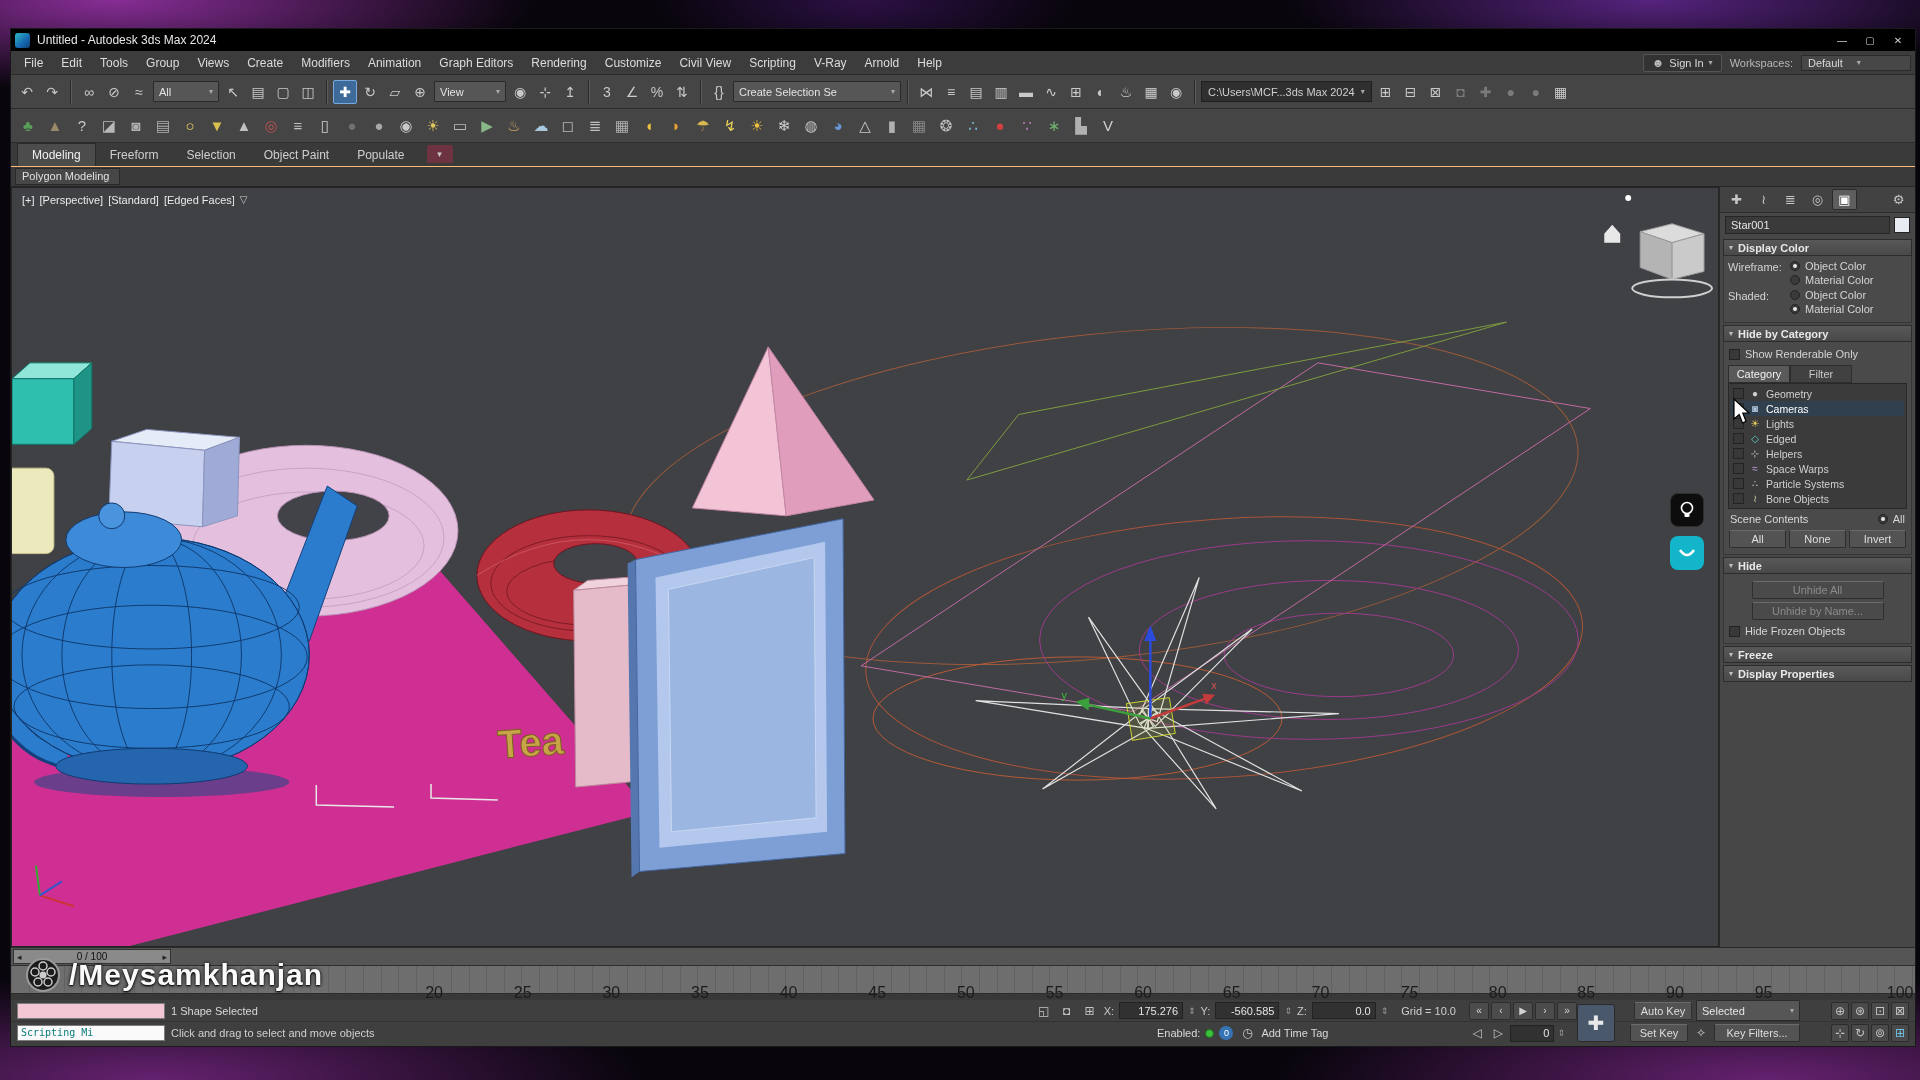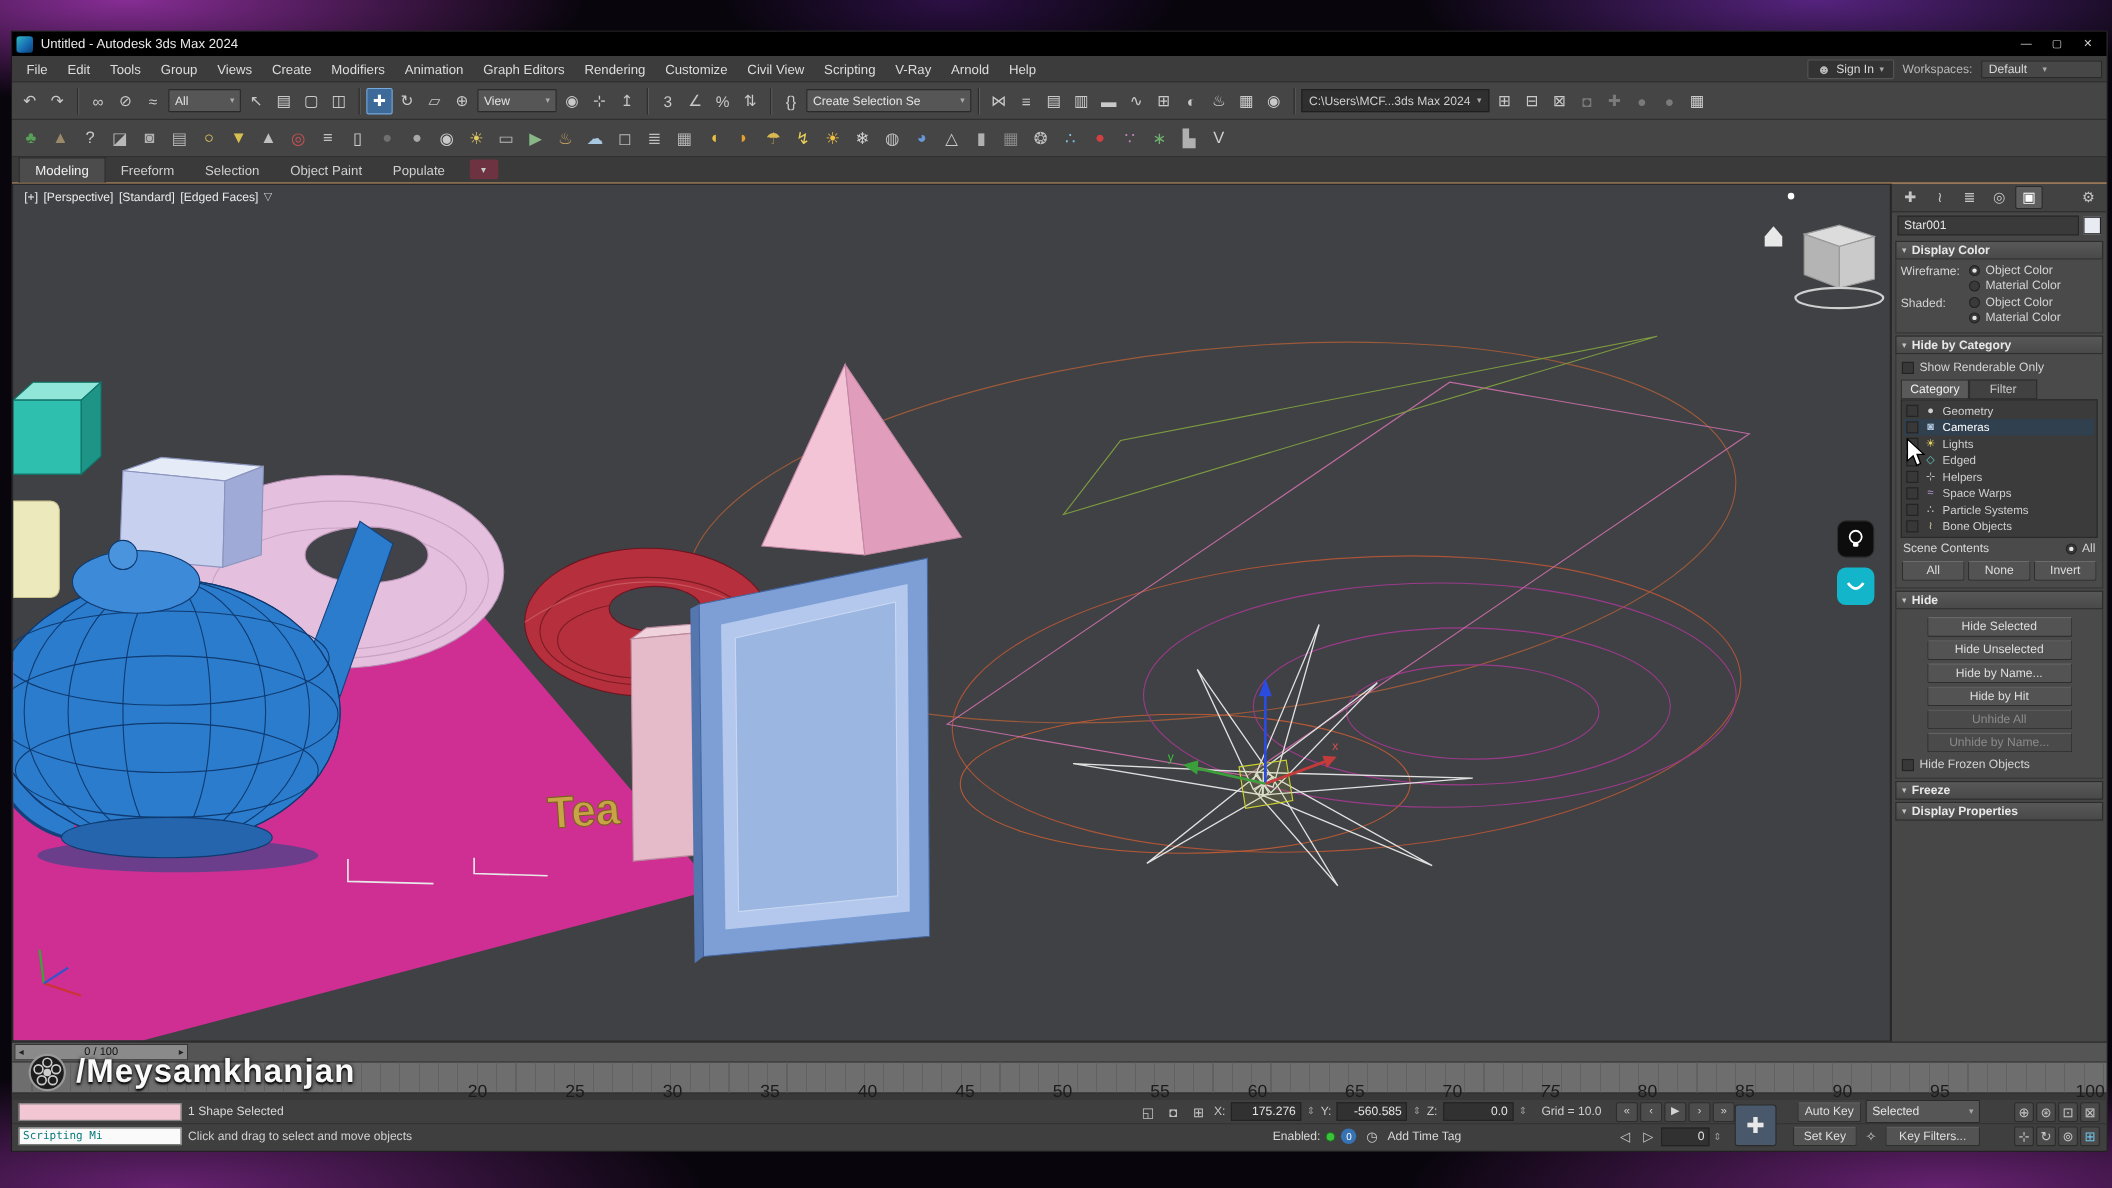--- a/index.html
+++ b/index.html
@@ -52,21 +52,21 @@
     font-size:14px; color:#c9c9c9; border:1px solid transparent; border-radius:2px;}
   .tbi.active{background:#3d6a99; border-color:#77a9dc; color:#fff;}
   .tbi.disabled{opacity:.4;}
   .tb2 .tbi{width:26px; height:26px; font-size:15px;}
   .tb-sep{width:1px; height:24px; background:#2c2c2c; box-shadow:1px 0 0 #5a5a5a; margin:0 4px;}
   .tb-select{display:flex; align-items:center; justify-content:space-between; gap:6px;
     background:#565656; border:1px solid #2a2a2a; height:21px; font-size:11px; color:#e4e4e4;
     padding:0 5px; border-radius:1px;}
   .sel-filter{width:66px;}
   .sel-view{width:72px;}
-  .sel-named{width:150px;text-align:center;}
+  .sel-named{width:168px;text-align:center;}
   .tb-path{display:flex; align-items:center; gap:6px; background:#2f2f2f; border:1px solid #1f1f1f;
     height:21px; font-size:11px; color:#cfcfcf; padding:0 6px;}
   
   .ribbon-tabs{height:24px; background:#3a3a3a; border-bottom:1px solid #fdba74; display:flex;
     align-items:flex-end; padding:0 6px; flex:0 0 auto;}
   .rtabs{display:flex; height:100%;}
   .rtab{padding:0 14px; font-size:12px; color:#cfcfcf; display:flex; align-items:center;}
   .rtab.active{background:#4c4c4c; color:#f0f0f0; border:1px solid #2a2a2a; border-bottom:none;}
   .rtab-dd{width:26px; display:flex; align-items:center; justify-content:center; color:#c9c9c9;
     background:#6e3340; height:18px; margin:0 0 3px 8px; border-radius:2px; font-size:9px;}
@@ -366,20 +366,23 @@
     <div class="rtabs">
 
     <span class="rtab active">Modeling</span>
         <span class="rtab">Freeform</span>
         <span class="rtab">Selection</span>
         <span class="rtab">Object Paint</span>
         <span class="rtab">Populate</span>
       </div>
     <span class="rtab-dd">▾</span>
   </div>
+  <div class="ribbon-sub">
+    <span class="polybar">Polygon Modeling</span>
+  </div>
 
   <div class="main-row">
     <div class="viewport">
       <div class="vp-label">
         <span style="display:flex;gap:5px">
 
         <span class="vp-seg">[+]</span>
             <span class="vp-seg">[Perspective]</span>
             <span class="vp-seg">[Standard]</span>
             <span class="vp-seg">[Edged Faces]</span>
@@ -655,27 +658,20 @@
       </div>
 
       <div class="rollout">
         <div class="ro-head">
           <span class="ro-arrow">▾</span>
           <span>Hide</span>
         </div>
         <div class="ro-body">
           <div>
 
-          <div class="btn wide">Hide Selected</div>
-              <div class="btn wide">Hide Unselected</div>
-              <div class="btn wide">Hide by Name...</div>
-              <div class="btn wide">Hide by Hit</div>
-            </div>
-          <div>
-
           <div class="btn wide disabled">Unhide All</div>
               <div class="btn wide disabled">Unhide by Name...</div>
             </div>
           <label class="check-row">
             <span class="cb"></span>
               <span>Hide Frozen Objects</span>
           </label>
         </div>
       </div>
 

